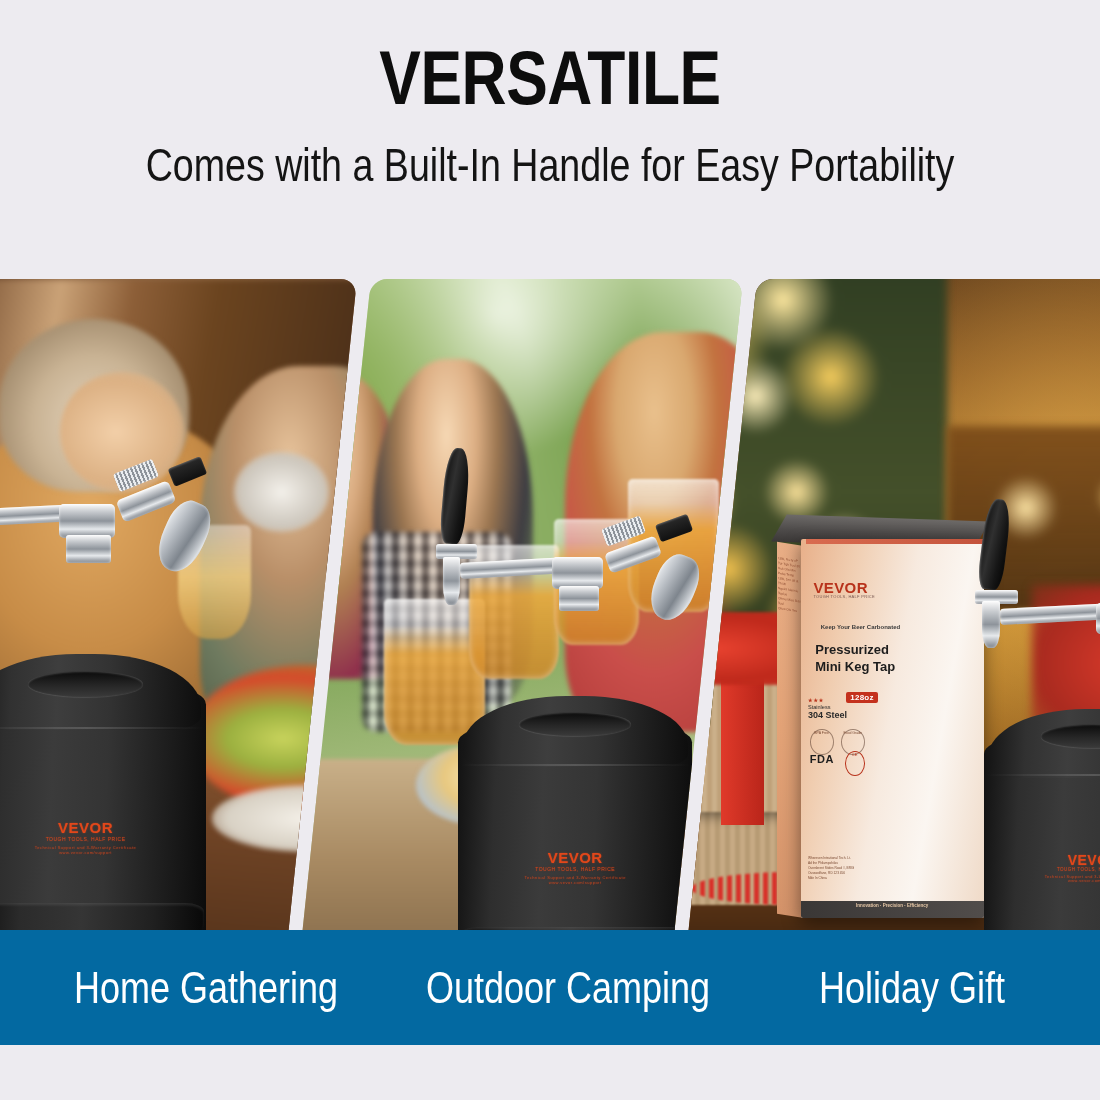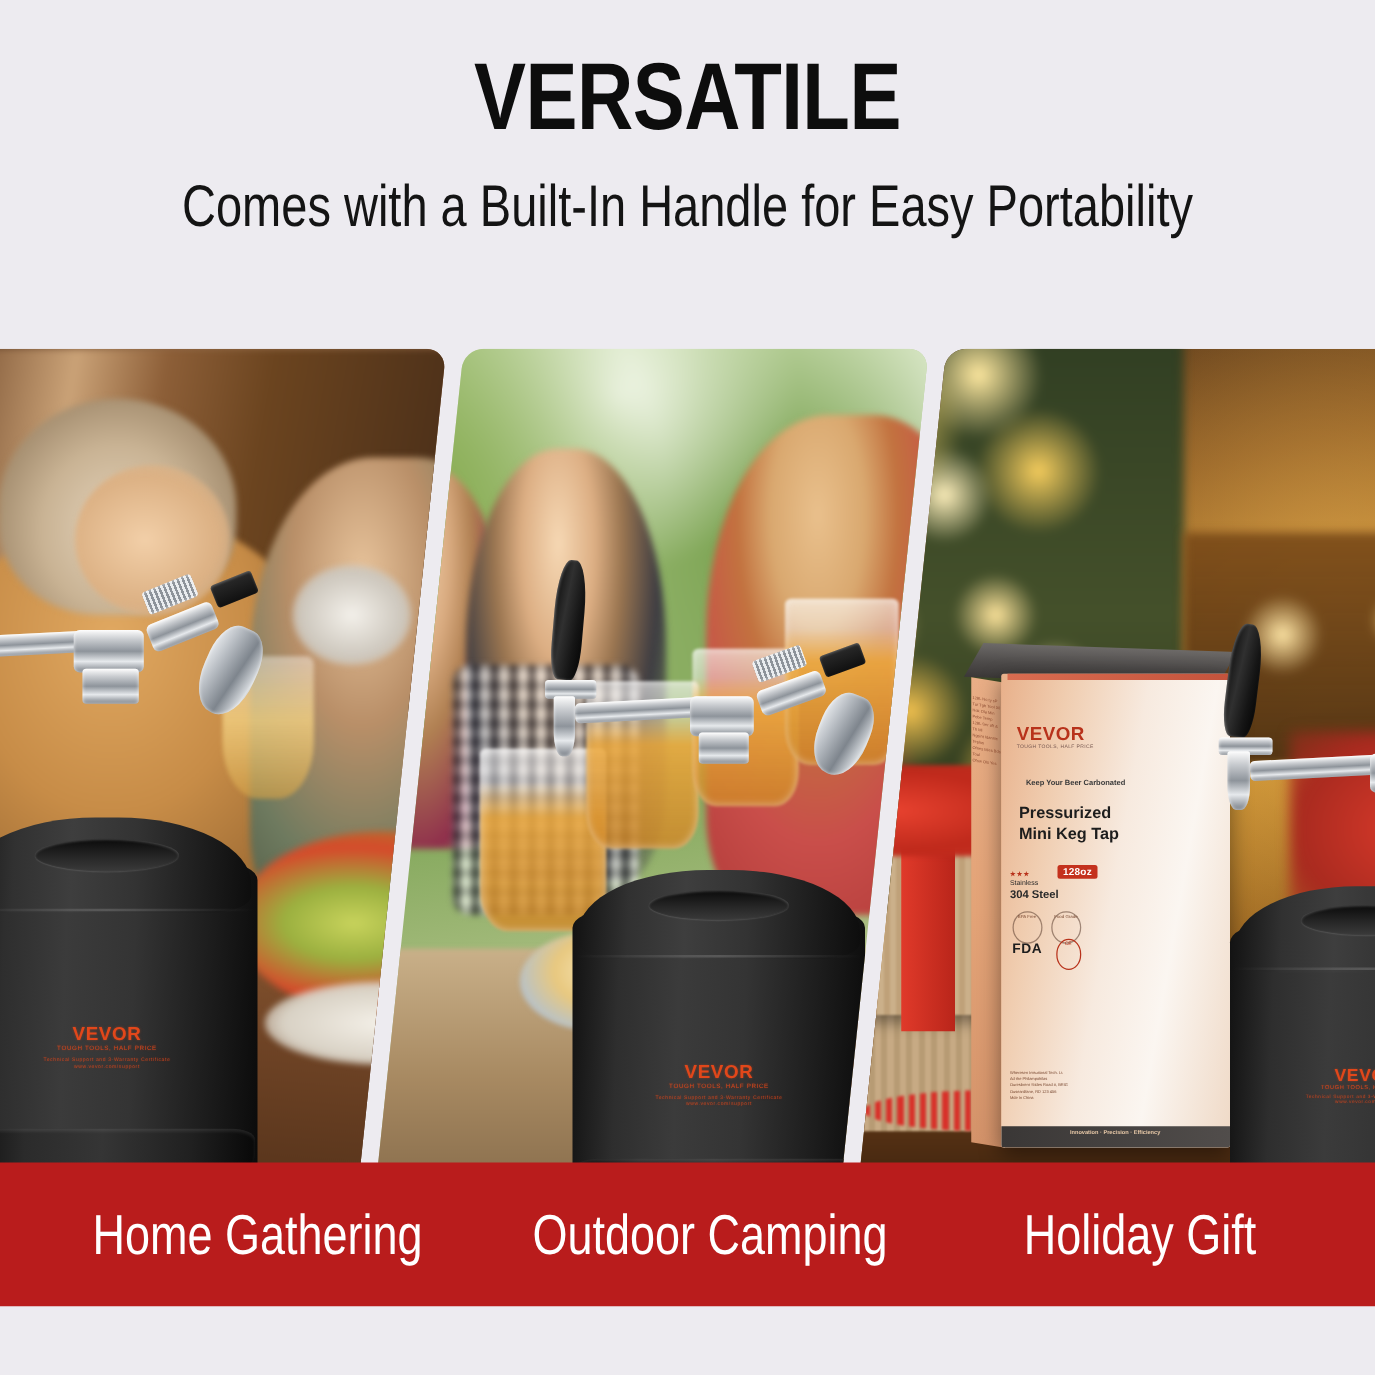--- a/index.html
+++ b/index.html
@@ -387,21 +387,21 @@
   }
   .box-foot-text {
     position:absolute; left:4%; bottom:10%; width:26%;
     color:#7a4a33; line-height:1.5;
   }
   .box-foot-text span { display:block; }
 
   
   #banner {
     position:absolute; left:0; top:930px; width:1100px; height:115px;
-    background:#b91c1c;
+    background:#0369a1;
   }
   #banner-row {
     position:absolute; inset:0;
     display:flex; align-items:center; justify-content:center;
   }
   .banner-label {
     color:#ffffff;
     font-family:"Liberation Sans Narrow","Liberation Sans",sans-serif;
     font-size:45px; line-height:48px; font-weight:normal;
     transform:scaleX(0.80);

